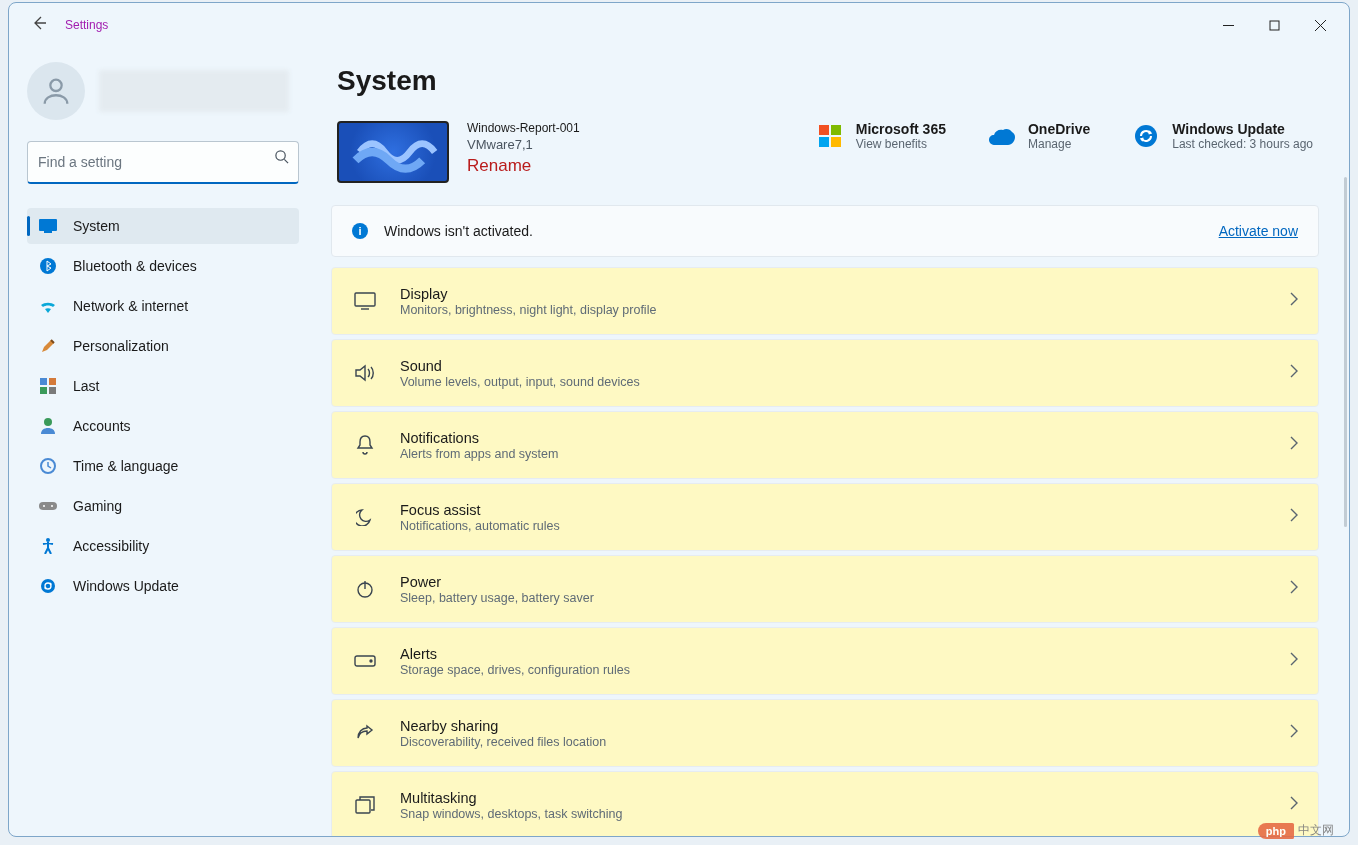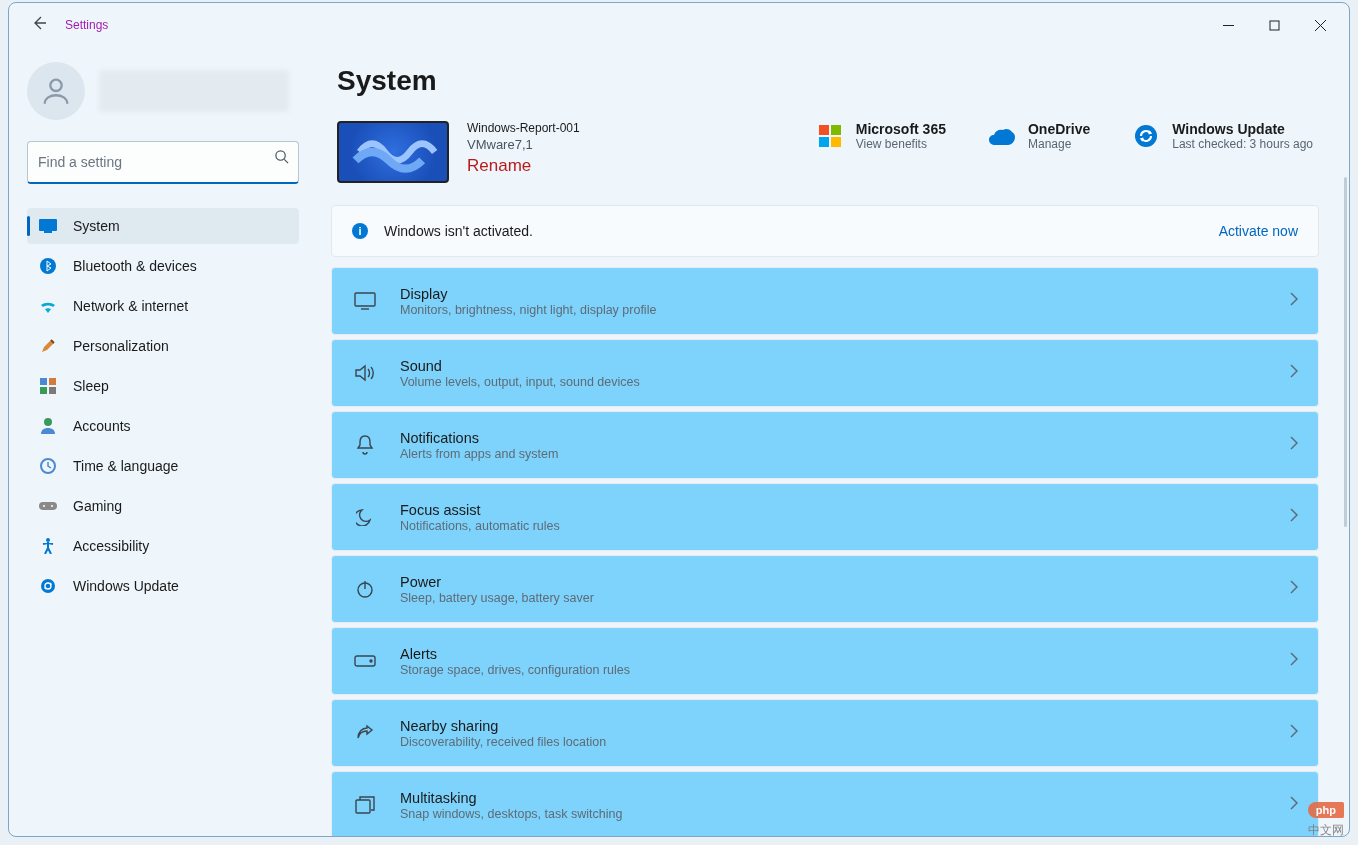--- a/index.html
+++ b/index.html
@@ -37,28 +37,28 @@
   .device-model { font-size: 13px; color: #4a5560; margin-top: 2px; }
   .rename-link { font-size: 17px; color: #b91c1c; margin-top: 4px; display: inline-block; }
   .quick-links { margin-left: auto; display: flex; gap: 42px; padding-right: 6px; }
   .ql { display: flex; align-items: center; gap: 12px; }
   .ql-icon { width: 28px; height: 28px; display:flex; align-items:center; justify-content:center; }
   .ql-title { font-size: 14px; font-weight: 600; color: #1a1a1a; }
   .ql-sub { font-size: 12px; color: #5a6570; }
   .banner { background: #f8fbfd; border: 1px solid #e1e8ee; border-radius: 4px; height: 52px; display: flex; align-items: center; padding: 0 20px; margin-bottom: 10px; }
   .info-dot { width: 16px; height: 16px; border-radius: 50%; background: #0078d4; color: #fff; font-size: 11px; font-weight: 700; display: flex; align-items: center; justify-content: center; margin-right: 16px; }
   .banner-text { font-size: 14px; color: #1a1a1a; }
-  .banner-action { margin-left: auto; font-size: 14px; color: #0067c0; }
-  .card { background: #7dd3fc; border: 1px solid #e6ecf1; border-radius: 4px; height: 68px; display: flex; align-items: center; padding: 0 20px; margin-bottom: 4px; }
+  .banner-action { margin-left: auto; font-size: 14px; color: #0067c0; text-decoration: underline; }
+  .card { background: #fef9c3; border: 1px solid #e6ecf1; border-radius: 4px; height: 68px; display: flex; align-items: center; padding: 0 20px; margin-bottom: 4px; }
   .card-icon { width: 26px; display:flex; justify-content:center; color: #3a4550; margin-right: 22px; }
   .card-text { flex: 1; }
   .card-title { font-size: 14.5px; color: #1a1a1a; }
   .card-sub { font-size: 12.5px; color: #5f6b76; margin-top: 1px; }
   .chevron { color: #5a6570; }
-  .watermark { position: absolute; right: 14px; bottom: 6px; display:flex; align-items:center; gap:4px; opacity: 0.9; flex-direction: column; }
+  .watermark { position: absolute; right: 24px; bottom: 6px; display:flex; align-items:center; gap:4px; opacity: 0.9; }
   .watermark-badge { background: #e66b45; color:#fff; font-size:11px; padding:2px 8px; border-radius: 10px 2px 2px 10px; font-weight:600; }
   .watermark-text { font-size: 12px; color: #7a7a7a; }
 </style>
 </head>
 <body>
 
 <div class="window">
   <div class="titlebar">
     <div class="titlebar-left">
       <span>
@@ -148,21 +148,21 @@
         </div>
         <div class="nav-item">
           <span class="nav-icon">
               <svg width="16" height="16" viewBox="0 0 16 16">
                 <rect x="0" y="0" width="7" height="7" fill="#4a8ad4"></rect>
                 <rect x="9" y="0" width="7" height="7" fill="#d47a3a"></rect>
                 <rect x="0" y="9" width="7" height="7" fill="#3a9a5a"></rect>
                 <rect x="9" y="9" width="7" height="7" fill="#7a7a7a"></rect>
               </svg>
             </span>
-          <span>Sleep</span>
+          <span>Last</span>
         </div>
         <div class="nav-item">
           <span class="nav-icon">
               <svg width="14" height="16" viewBox="0 0 14 16">
                 <circle cx="7" cy="4" r="4" fill="#3a9a5a"></circle>
                 <path d="M0 16c0-4 3-6 7-6s7 2 7 6z" fill="#4a8ad4"></path>
               </svg>
             </span>
           <span>Accounts</span>
         </div>

